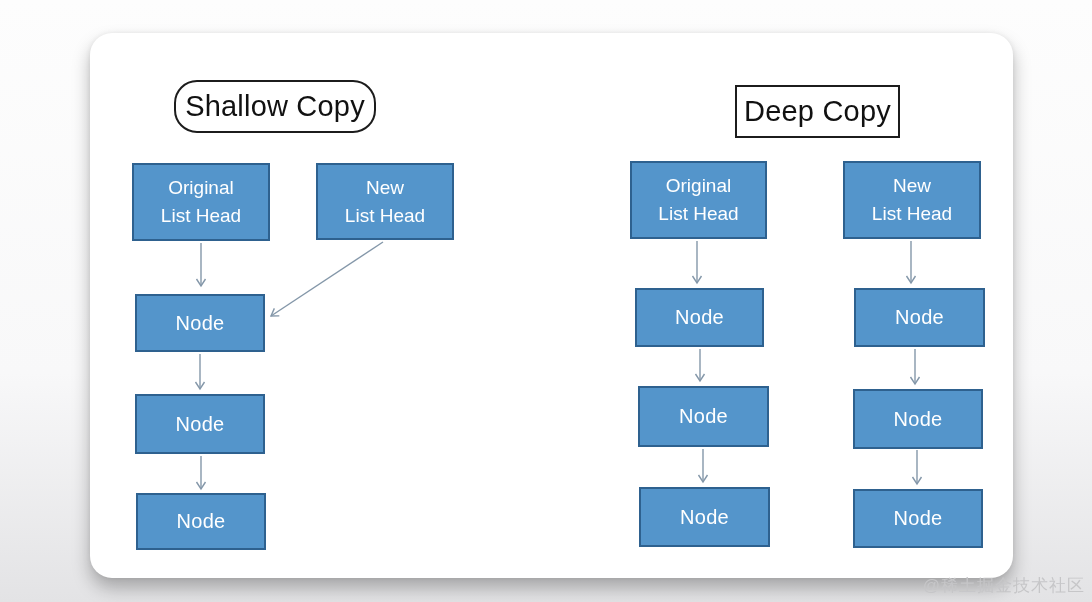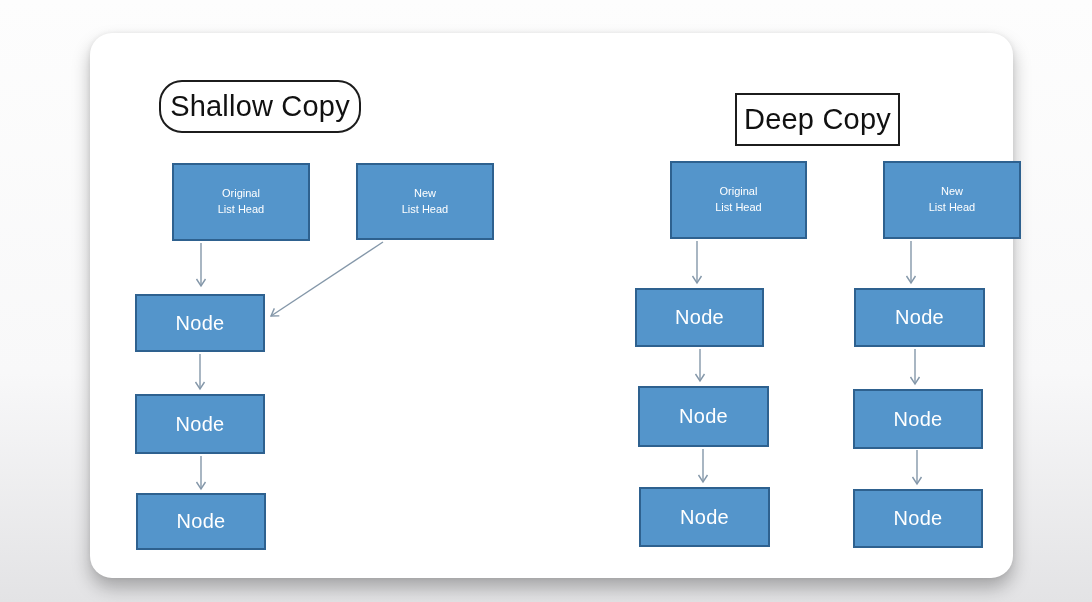--- a/index.html
+++ b/index.html
@@ -27,21 +27,21 @@
   .nodes-layer{position:absolute;left:0;top:0;width:1092px;height:602px;}
   .box{
     position:absolute;display:flex;align-items:center;justify-content:center;
     box-sizing:border-box;text-align:center;
   }
   .box.head,.box.node{
     background:var(--node-fill);
     border:2px solid var(--node-border);
     color:var(--node-text);
   }
-  .box.head{font-size:11px;line-height:1.45;margin-left:40px;}
+  .box.head{font-size:19px;line-height:1.45;}
   .box.node{font-size:20px;letter-spacing:0.3px;}
   .box.title{
     background:#ffffff;
     border:2px solid var(--title-border);
     color:var(--title-text);
     font-size:29px;letter-spacing:0.2px;
   }
   .box-label{white-space:pre-line;pointer-events:none;}
   svg.edges-svg{position:absolute;left:0;top:0;pointer-events:none;}
   svg.edges-svg line.edge{
@@ -56,24 +56,24 @@
     letter-spacing:1px;
   }
 </style>
 </head>
 <body>
 
 <div class="canvas">
   <div class="card"></div>
 
   <div class="nodes-layer">
-      <div class="box title" style="left: 159px; top: 80px; width: 202px; height: 53px; border-radius: 23px;">
+      <div class="box title" style="left: 174px; top: 80px; width: 202px; height: 53px; border-radius: 23px;">
         <span class="box-label">Shallow Copy</span>
       </div>
-      <div class="box title" style="left: 735px; top: 93px; width: 165px; height: 53px;">
+      <div class="box title" style="left: 735px; top: 85px; width: 165px; height: 53px;">
         <span class="box-label">Deep Copy</span>
       </div>
       <div class="box head" style="left: 132px; top: 163px; width: 138px; height: 78px;">
         <span class="box-label">Original
 List Head</span>
       </div>
       <div class="box head" style="left: 316px; top: 163px; width: 138px; height: 77px;">
         <span class="box-label">New
 List Head</span>
       </div>
@@ -127,13 +127,14 @@
         <line x1="201" y1="456" x2="201" y2="489" class="edge" marker-end="url(#arrowhead)"></line>
         <line x1="697" y1="241" x2="697" y2="283" class="edge" marker-end="url(#arrowhead)"></line>
         <line x1="700" y1="349" x2="700" y2="381" class="edge" marker-end="url(#arrowhead)"></line>
         <line x1="703" y1="449" x2="703" y2="482" class="edge" marker-end="url(#arrowhead)"></line>
         <line x1="911" y1="241" x2="911" y2="283" class="edge" marker-end="url(#arrowhead)"></line>
         <line x1="915" y1="349" x2="915" y2="384" class="edge" marker-end="url(#arrowhead)"></line>
         <line x1="917" y1="450" x2="917" y2="484" class="edge" marker-end="url(#arrowhead)"></line>
       </g>
   </svg>
 
+  <div class="watermark">@稀土掘金技术社区</div>
 </div>
 
 </body></html>

